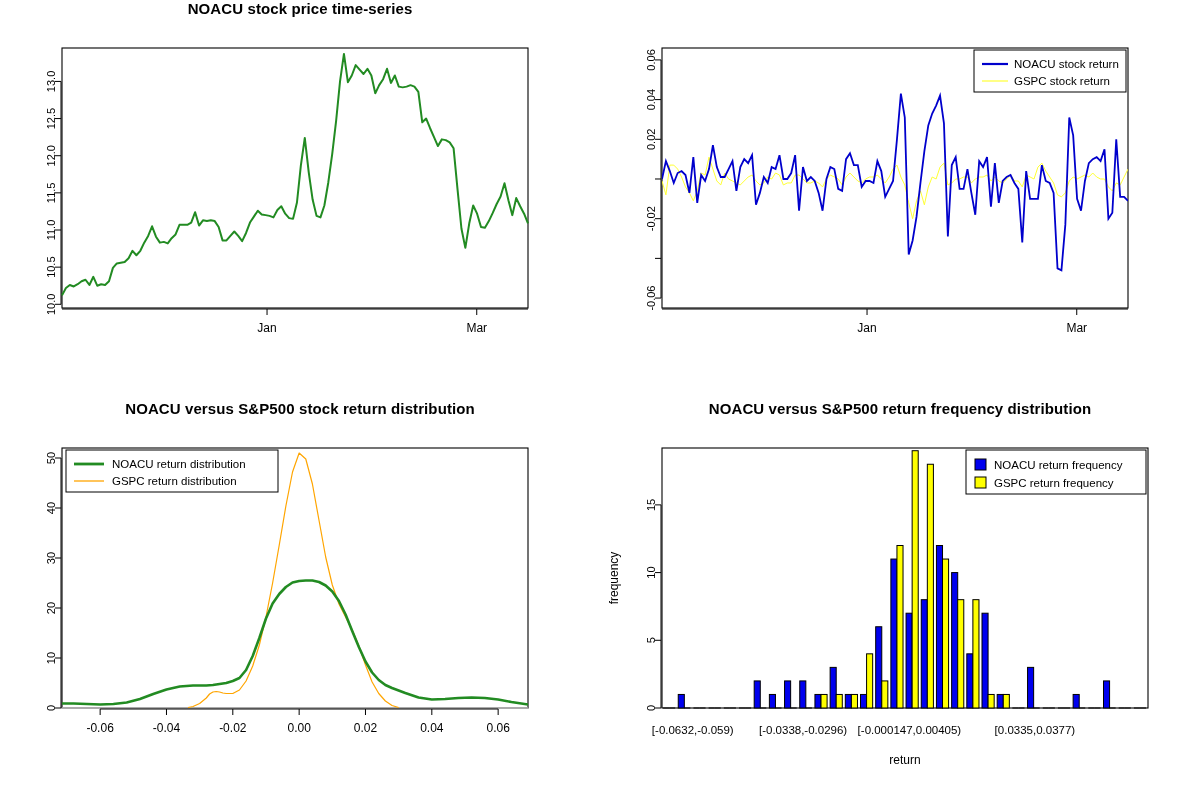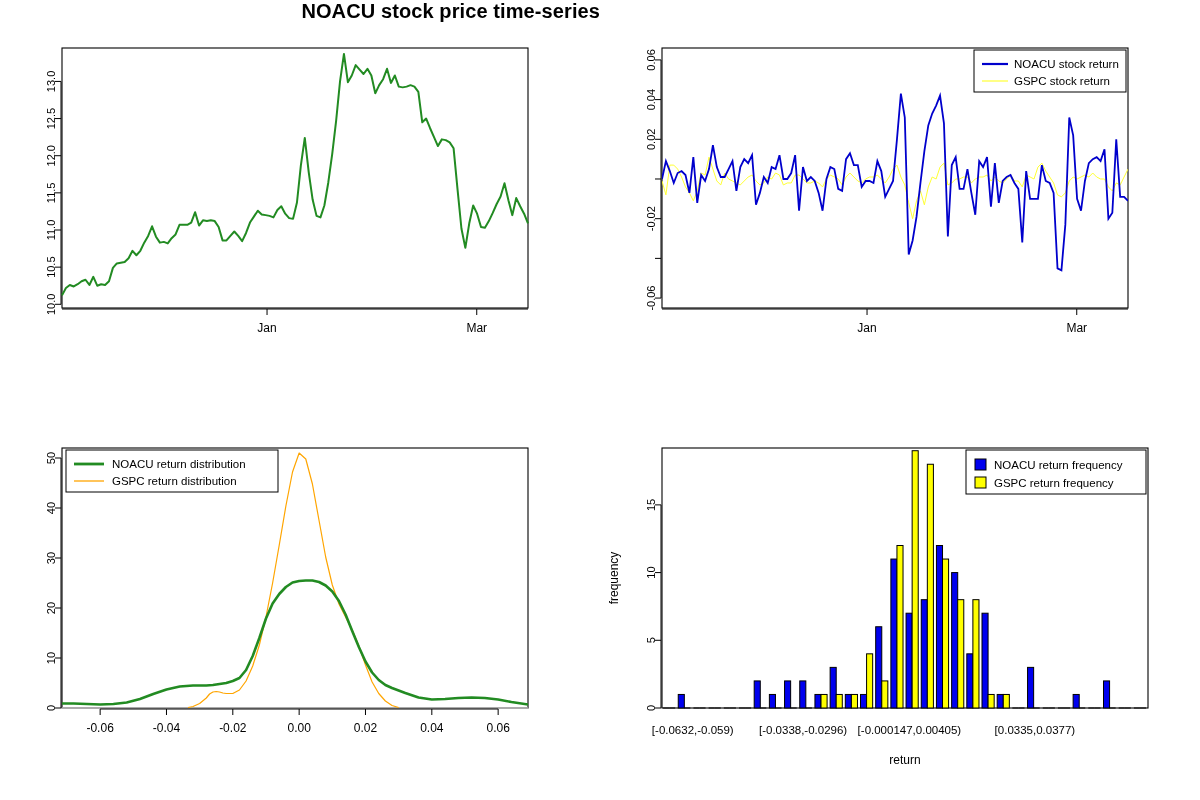--- a/index.html
+++ b/index.html
@@ -1,22 +1,22 @@
 <!DOCTYPE html>
 <html><head>
 <meta charset="utf-8">
 <style>
   html,body{margin:0;padding:0;background:#ffffff;}
   body{width:1200px;height:800px;font-family:"Liberation Sans",sans-serif;color:#000;}
   #grid{display:grid;grid-template-columns:600px 600px;grid-template-rows:400px 400px;width:1200px;height:800px;}
   .panel{position:relative;width:600px;height:400px;overflow:hidden;}
   .panel svg{display:block;}
   .ptitle{
-    position:absolute;left:0;top:0;width:600px;text-align:right;
-    font-size:20px;font-weight:bold;letter-spacing:.1px;
+    position:absolute;left:0;top:0;width:600px;text-align:center;
+    font-size:15px;font-weight:bold;letter-spacing:.1px;
   }
   text{font-family:"Liberation Sans",sans-serif;}
 </style>
 </head>
 <body>
 
 <div id="grid">
 
   <div class="panel">
     <div class="ptitle">NOACU stock price time-series</div>
@@ -86,20 +86,21 @@
           <rect x="374" y="50" width="152" height="42" fill="#fff" stroke="#000" stroke-width="1"></rect>
           <line x1="382" y1="64" x2="408" y2="64" stroke="#0000CC" stroke-width="2.2"></line>
           <text x="414" y="68" font-size="11.5" fill="#000">NOACU stock return</text>
           <line x1="382" y1="81" x2="408" y2="81" stroke="#FFFF33" stroke-width="1.2"></line>
           <text x="414" y="85" font-size="11.5" fill="#000">GSPC stock return</text>
         </g>
       </svg>
   </div>
 
   <div class="panel">
+    <div class="ptitle">NOACU versus S&amp;P500 stock return distribution</div>
     <svg id="svg-density" width="600" height="400">
         <rect x="62" y="48" width="466" height="260" fill="none" stroke="#000" stroke-width="1.1"></rect>
         <line x1="62" y1="308" x2="528" y2="308" stroke="#BEBEBE" stroke-width="1.6"></line>
         <g>
           <line x1="61" y1="308" x2="61" y2="58" stroke="#000"></line>
           <line x1="61" y1="308" x2="55" y2="308" stroke="#000"></line>
           <text x="51" y="308" font-size="11" fill="#000" text-anchor="middle" transform="rotate(-90 51 308)" dominant-baseline="central">0</text>
           <line x1="61" y1="258" x2="55" y2="258" stroke="#000"></line>
           <text x="51" y="258" font-size="11" fill="#000" text-anchor="middle" transform="rotate(-90 51 258)" dominant-baseline="central">10</text>
           <line x1="61" y1="208" x2="55" y2="208" stroke="#000"></line>
@@ -139,20 +140,21 @@
           <rect x="66" y="50" width="212" height="42" fill="#fff" stroke="#000" stroke-width="1"></rect>
           <line x1="74" y1="64" x2="104" y2="64" stroke="#228B22" stroke-width="2.8"></line>
           <text x="112" y="68" font-size="11.5" fill="#000">NOACU return distribution</text>
           <line x1="74" y1="81" x2="104" y2="81" stroke="#FFA500" stroke-width="1.3"></line>
           <text x="112" y="85" font-size="11.5" fill="#000">GSPC return distribution</text>
         </g>
       </svg>
   </div>
 
   <div class="panel">
+    <div class="ptitle">NOACU versus S&amp;P500 return frequency distribution</div>
     <svg id="svg-histogram" width="600" height="400">
         <rect x="62" y="48" width="486" height="260" fill="none" stroke="#000" stroke-width="1.1"></rect>
         <g>
           <line x1="61" y1="308" x2="61" y2="104.875" stroke="#000"></line>
           <line x1="61" y1="308" x2="55" y2="308" stroke="#000"></line>
           <text x="51" y="308" font-size="11" fill="#000" text-anchor="middle" transform="rotate(-90 51 308)" dominant-baseline="central">0</text>
           <line x1="61" y1="240.29166666666666" x2="55" y2="240.29166666666666" stroke="#000"></line>
           <text x="51" y="240.29166666666666" font-size="11" fill="#000" text-anchor="middle" transform="rotate(-90 51 240.29166666666666)" dominant-baseline="central">5</text>
           <line x1="61" y1="172.58333333333331" x2="55" y2="172.58333333333331" stroke="#000"></line>
           <text x="51" y="172.58333333333331" font-size="11" fill="#000" text-anchor="middle" transform="rotate(-90 51 172.58333333333331)" dominant-baseline="central">10</text>

